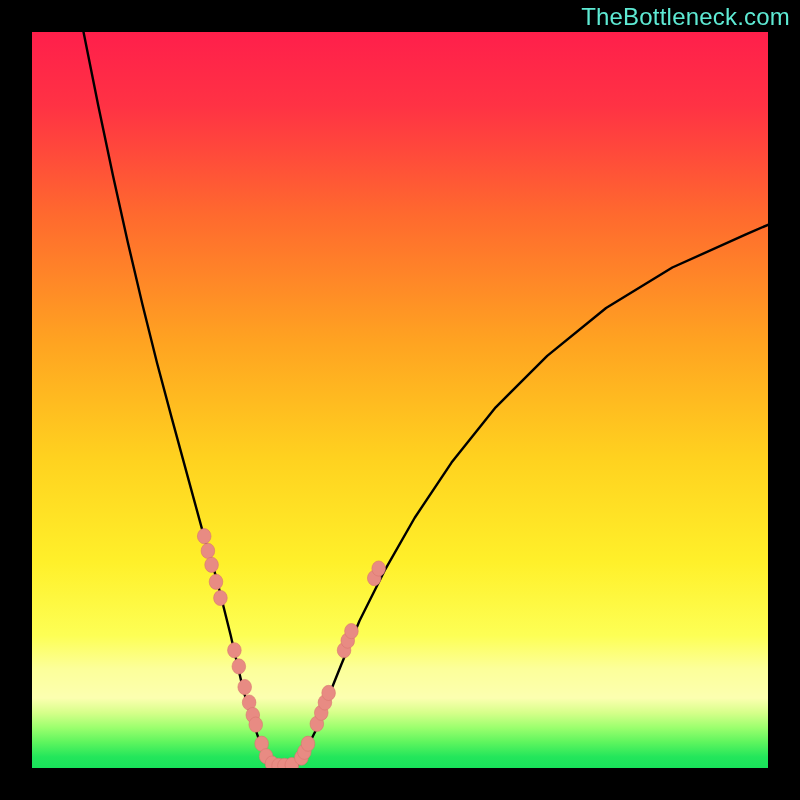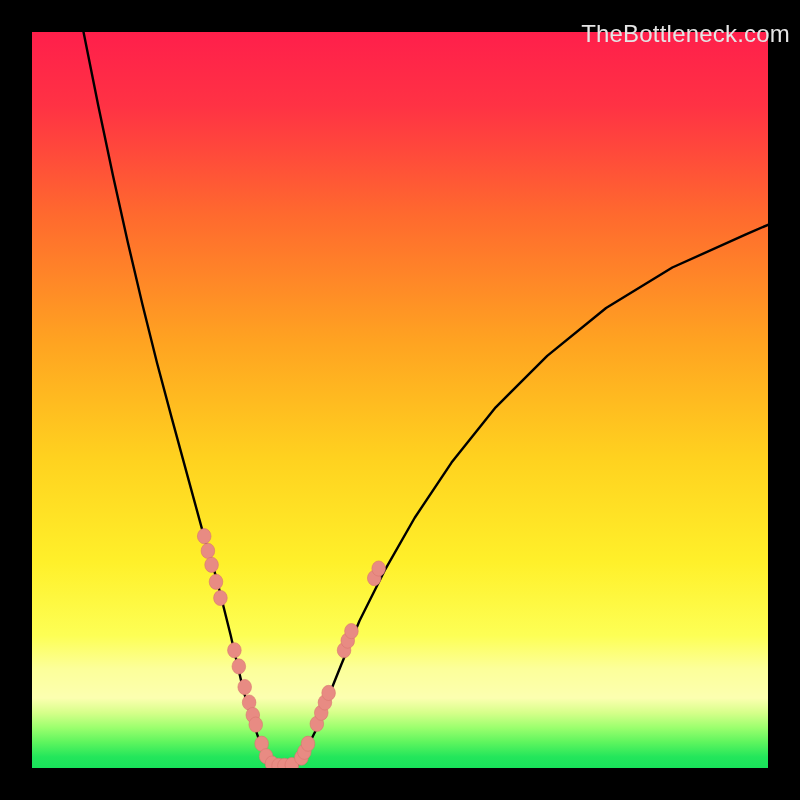--- a/index.html
+++ b/index.html
@@ -19,23 +19,23 @@
   .plot {
     position: absolute;
     left: 32px;
     top: 32px;
     width: 736px;
     height: 736px;
     overflow: hidden;
   }
   .watermark {
     position: absolute;
-    top: 20px;
+    top: 3px;
     right: 10px;
-    color: #e5e5e5;
+    color: #5eead4;
     font-size: 24px;
     font-weight: 400;
     letter-spacing: 0.2px;
     user-select: none;
   }
   svg { display: block; }
 </style>
 </head>
 <body>
 

